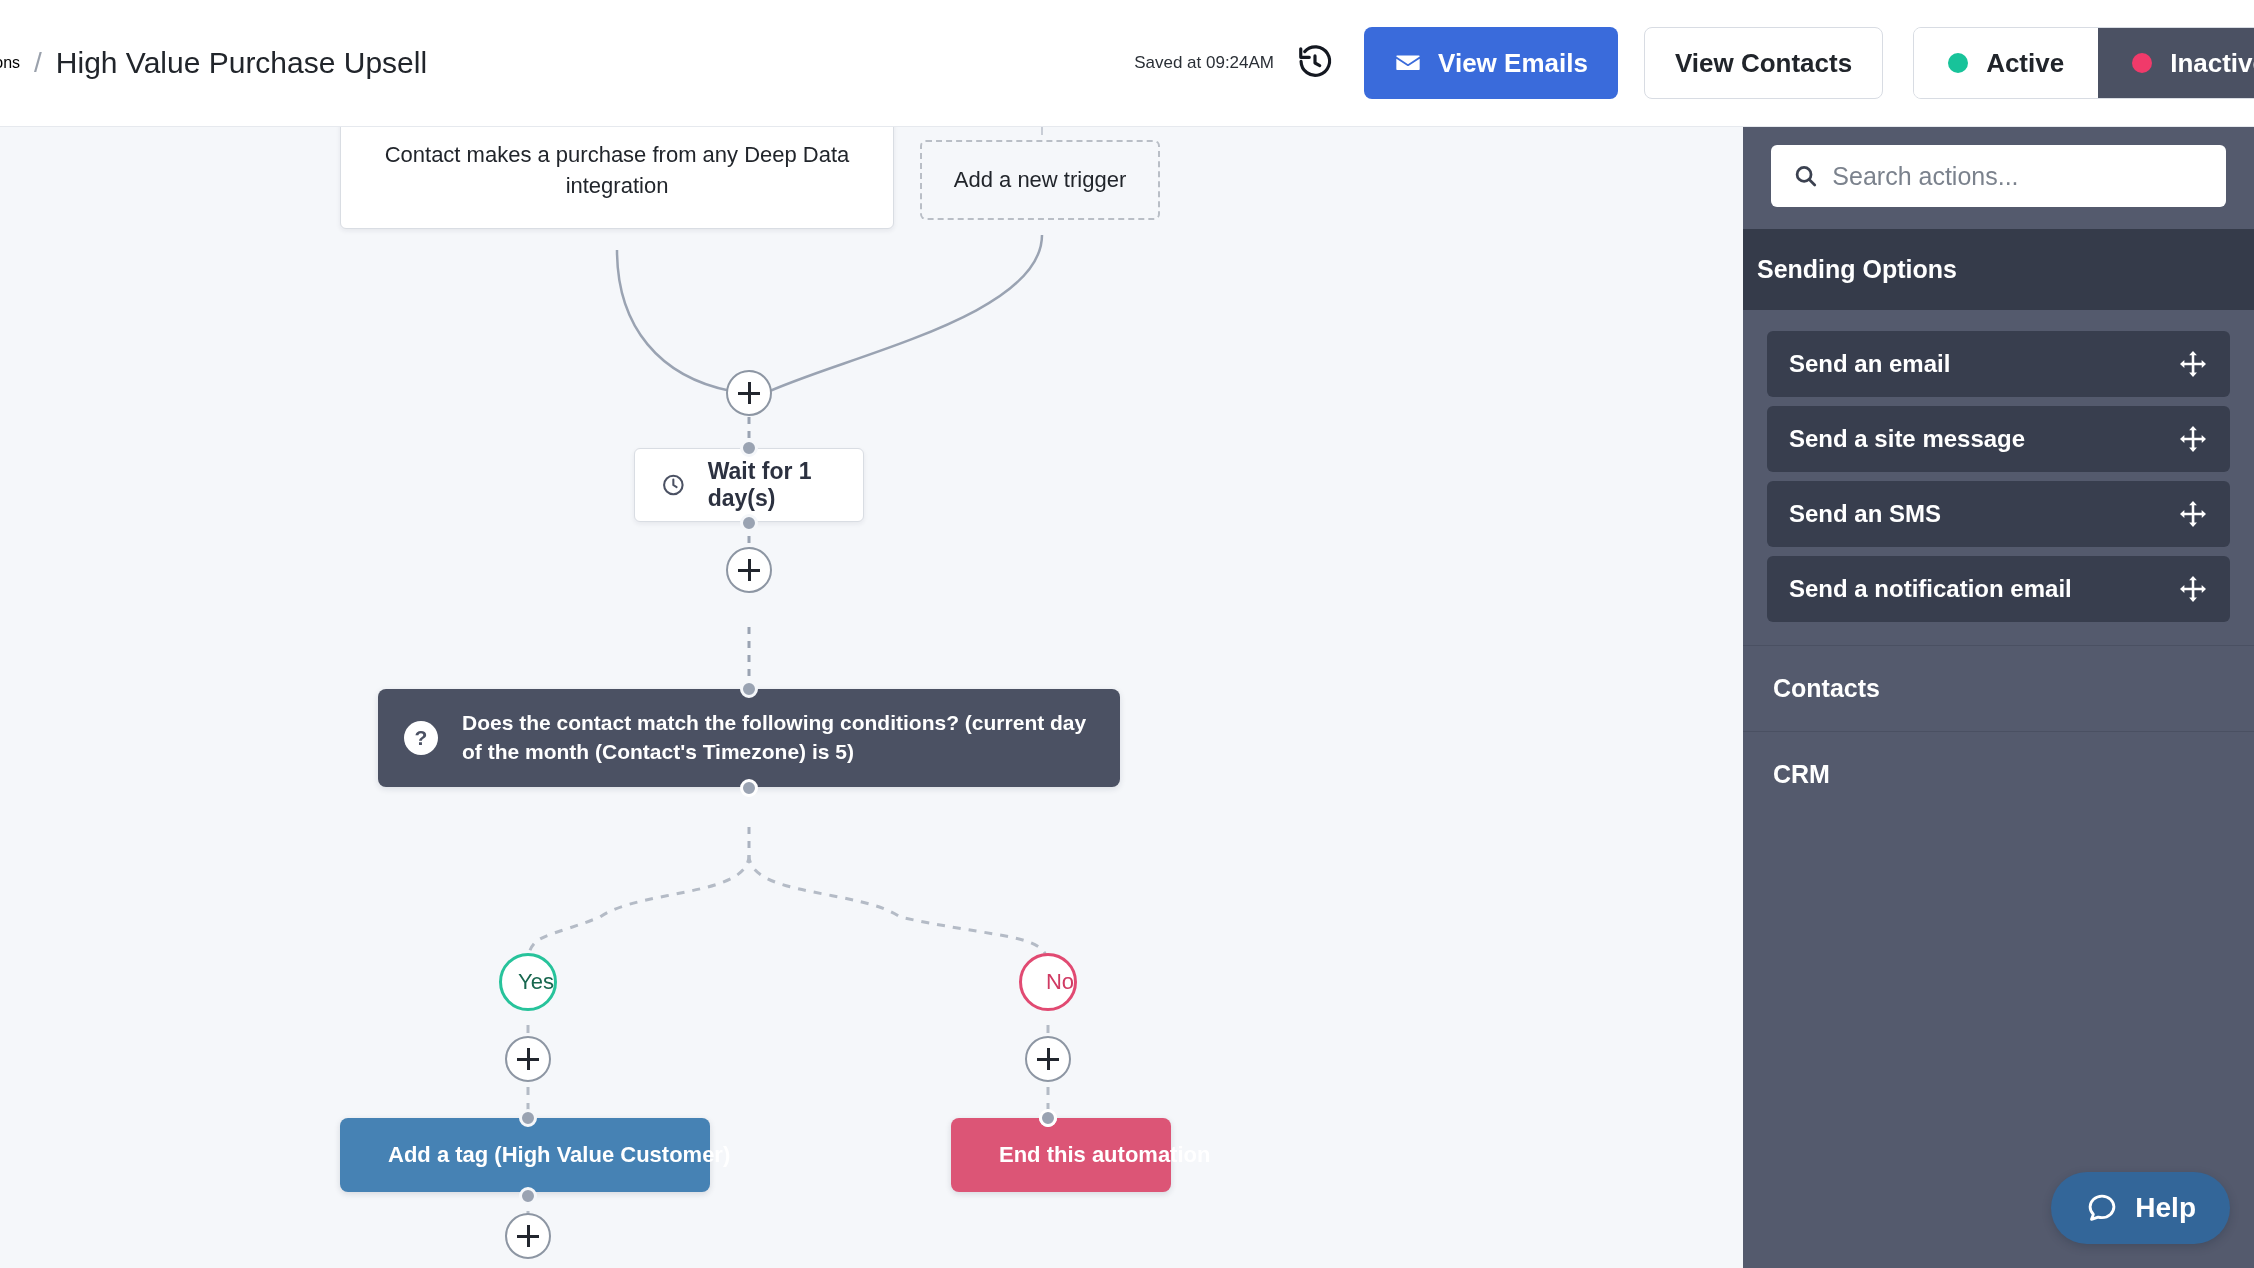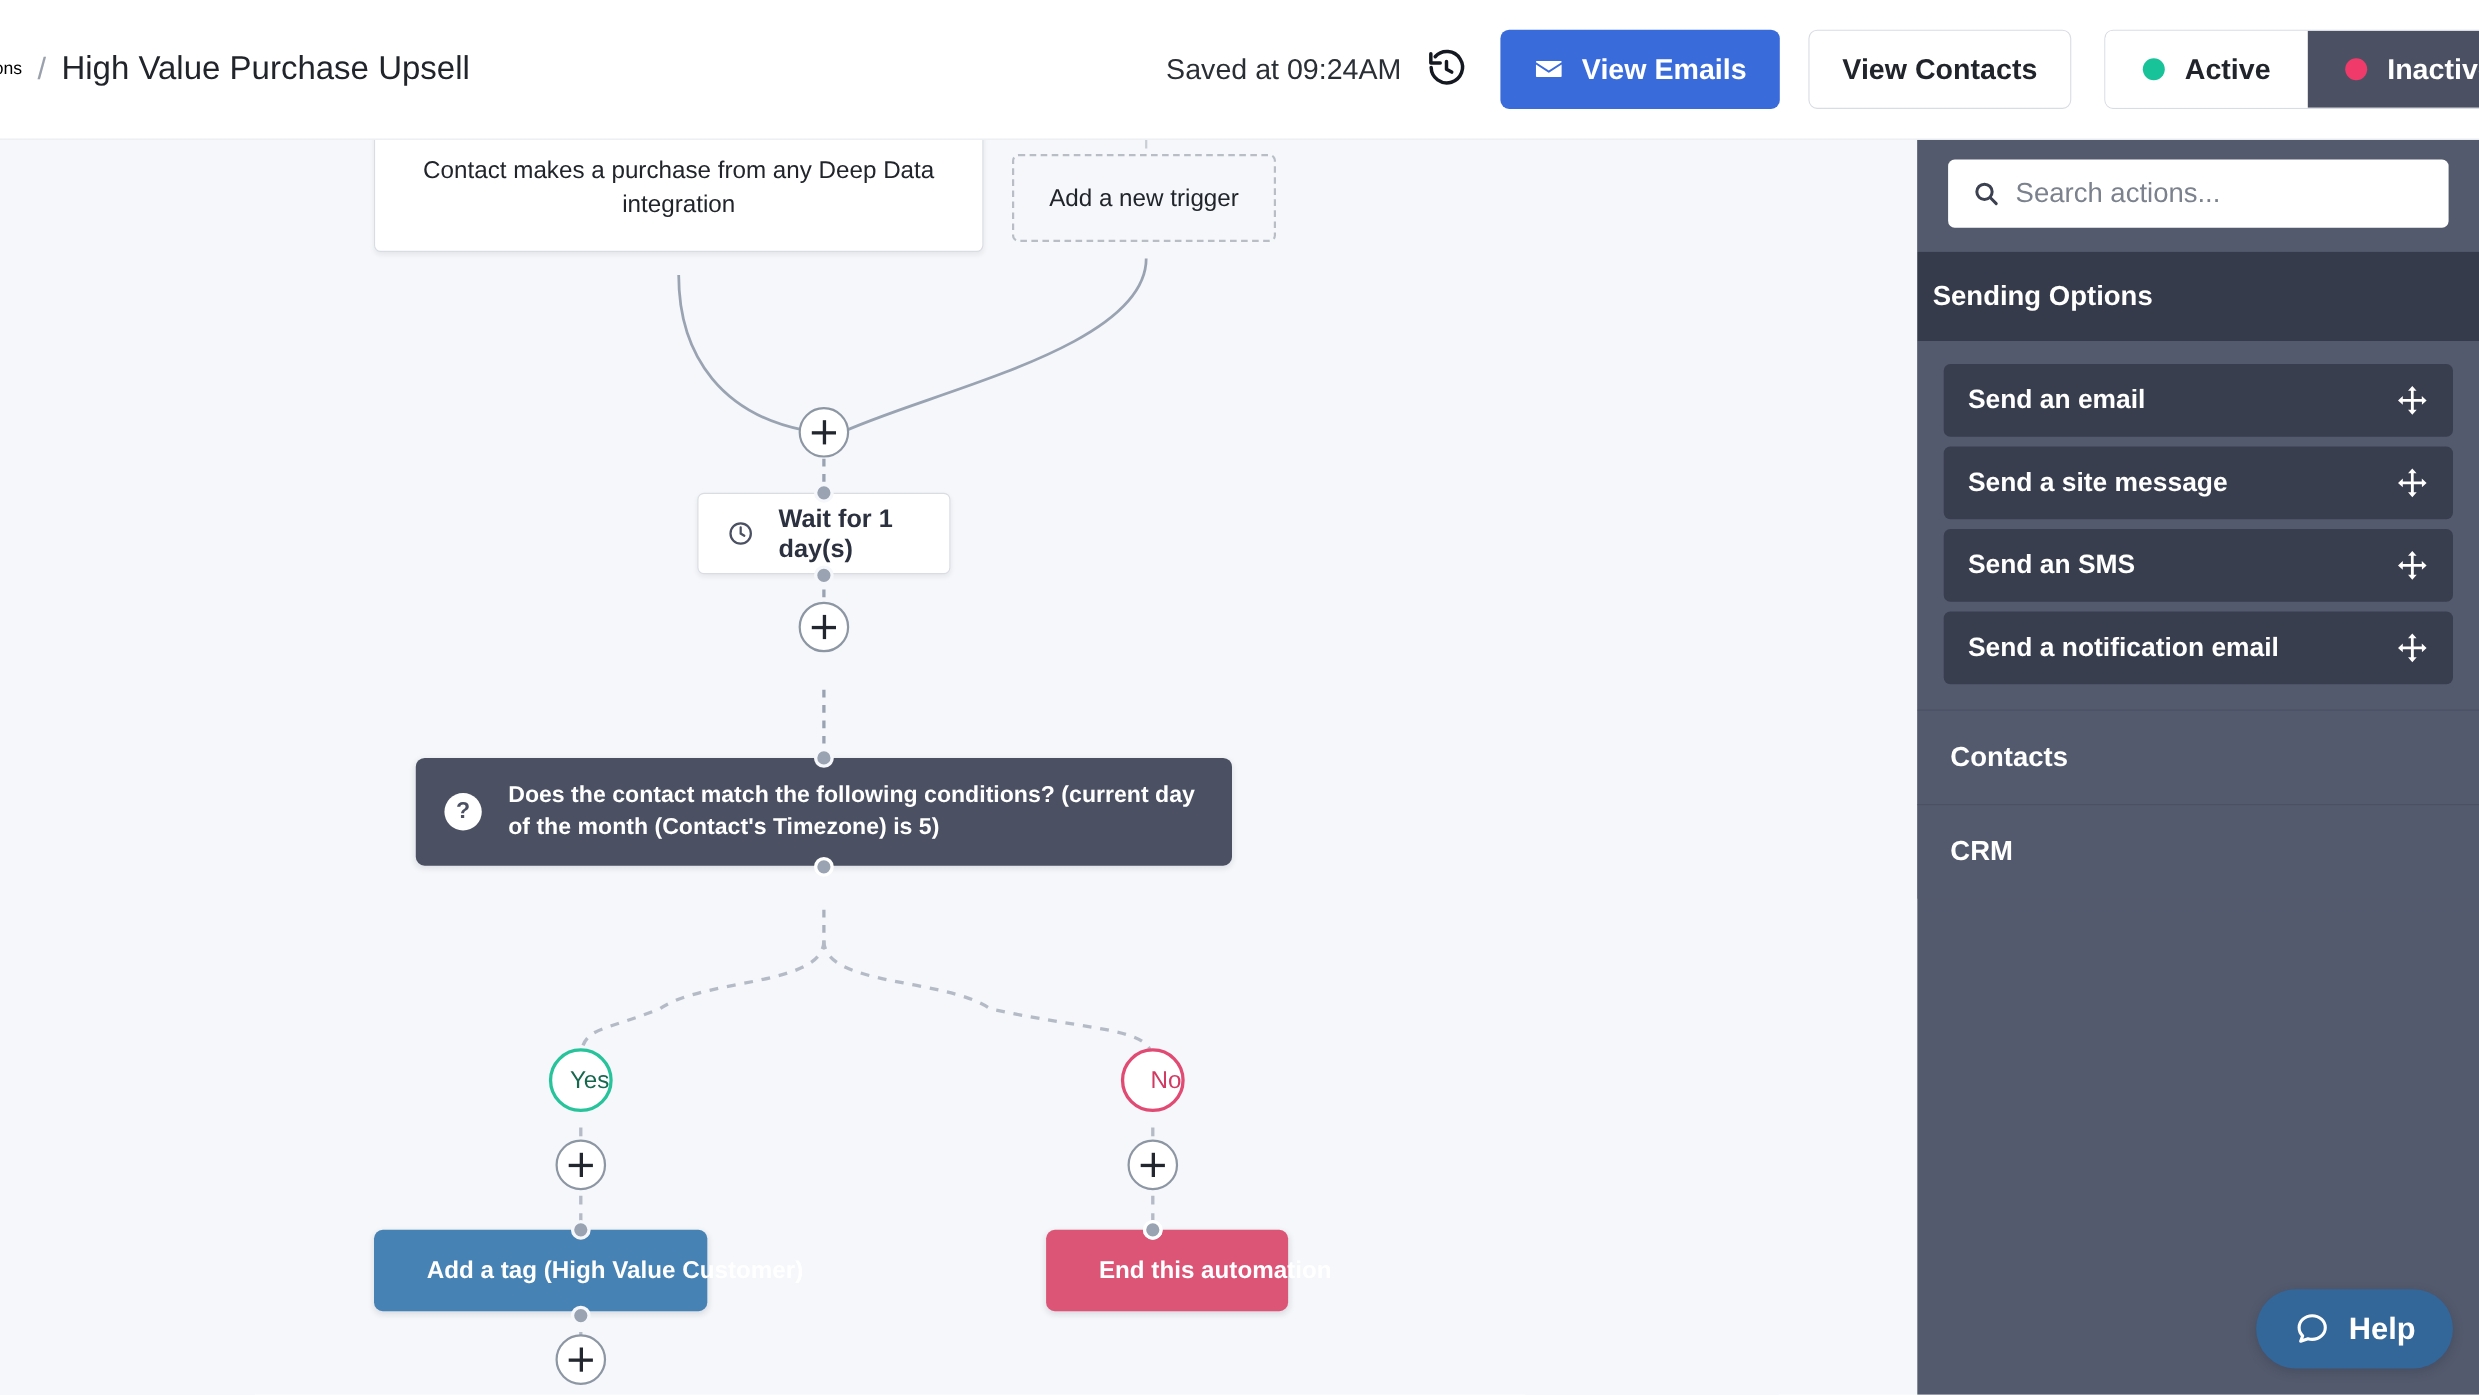--- a/index.html
+++ b/index.html
@@ -51,21 +51,21 @@
   }
 
   .header-right {
     margin-left: auto;
     display: flex;
     align-items: center;
     height: 100%;
   }
 
   .saved-text {
-    font-size: 26px;
+    font-size: 17px;
     color: #2a2f36;
     white-space: nowrap;
   }
 
   .history-icon {
     margin-left: 22px;
     margin-right: 30px;
     width: 38px; height: 38px;
     display: flex; align-items: center; justify-content: center;
     cursor: pointer;
@@ -478,21 +478,21 @@
     <div class="branch-pill branch-no" style="left:1019px; top:826px;">
       <span>No</span>
     </div>
 
     <div class="plus-btn" style="left:505px; top:909px;"></div>
     <div class="plus-btn" style="left:1025px; top:909px;"></div>
 
     <div class="cdot" style="left:519px; top:982px;"></div>
     <div class="cdot" style="left:1039px; top:982px;"></div>
 
-    <div class="node act-card act-blue" style="left:340px; top:991px; width:303px; height:74px;">
+    <div class="node act-card act-blue" style="left:340px; top:991px; width:370px; height:74px;">
       <svg width="30" height="30" viewBox="0 0 24 24" fill="#ffffff">
         <circle cx="12" cy="7.2" r="4.2"></circle>
         <path d="M3.6 21.2c0-4.6 3.8-7.4 8.4-7.4s8.4 2.8 8.4 7.4z"></path>
       </svg>
       <span>Add a tag (High Value Customer)</span>
     </div>
 
     <div class="node act-card act-pink" style="left:951px; top:991px; width:220px; height:74px;">
       <svg width="30" height="30" viewBox="0 0 24 24" fill="#ffffff">
         <path d="M11.2 2.3 6.4 10.1h3.3l-1.5 6.2 5-8h-3.3z"></path>

